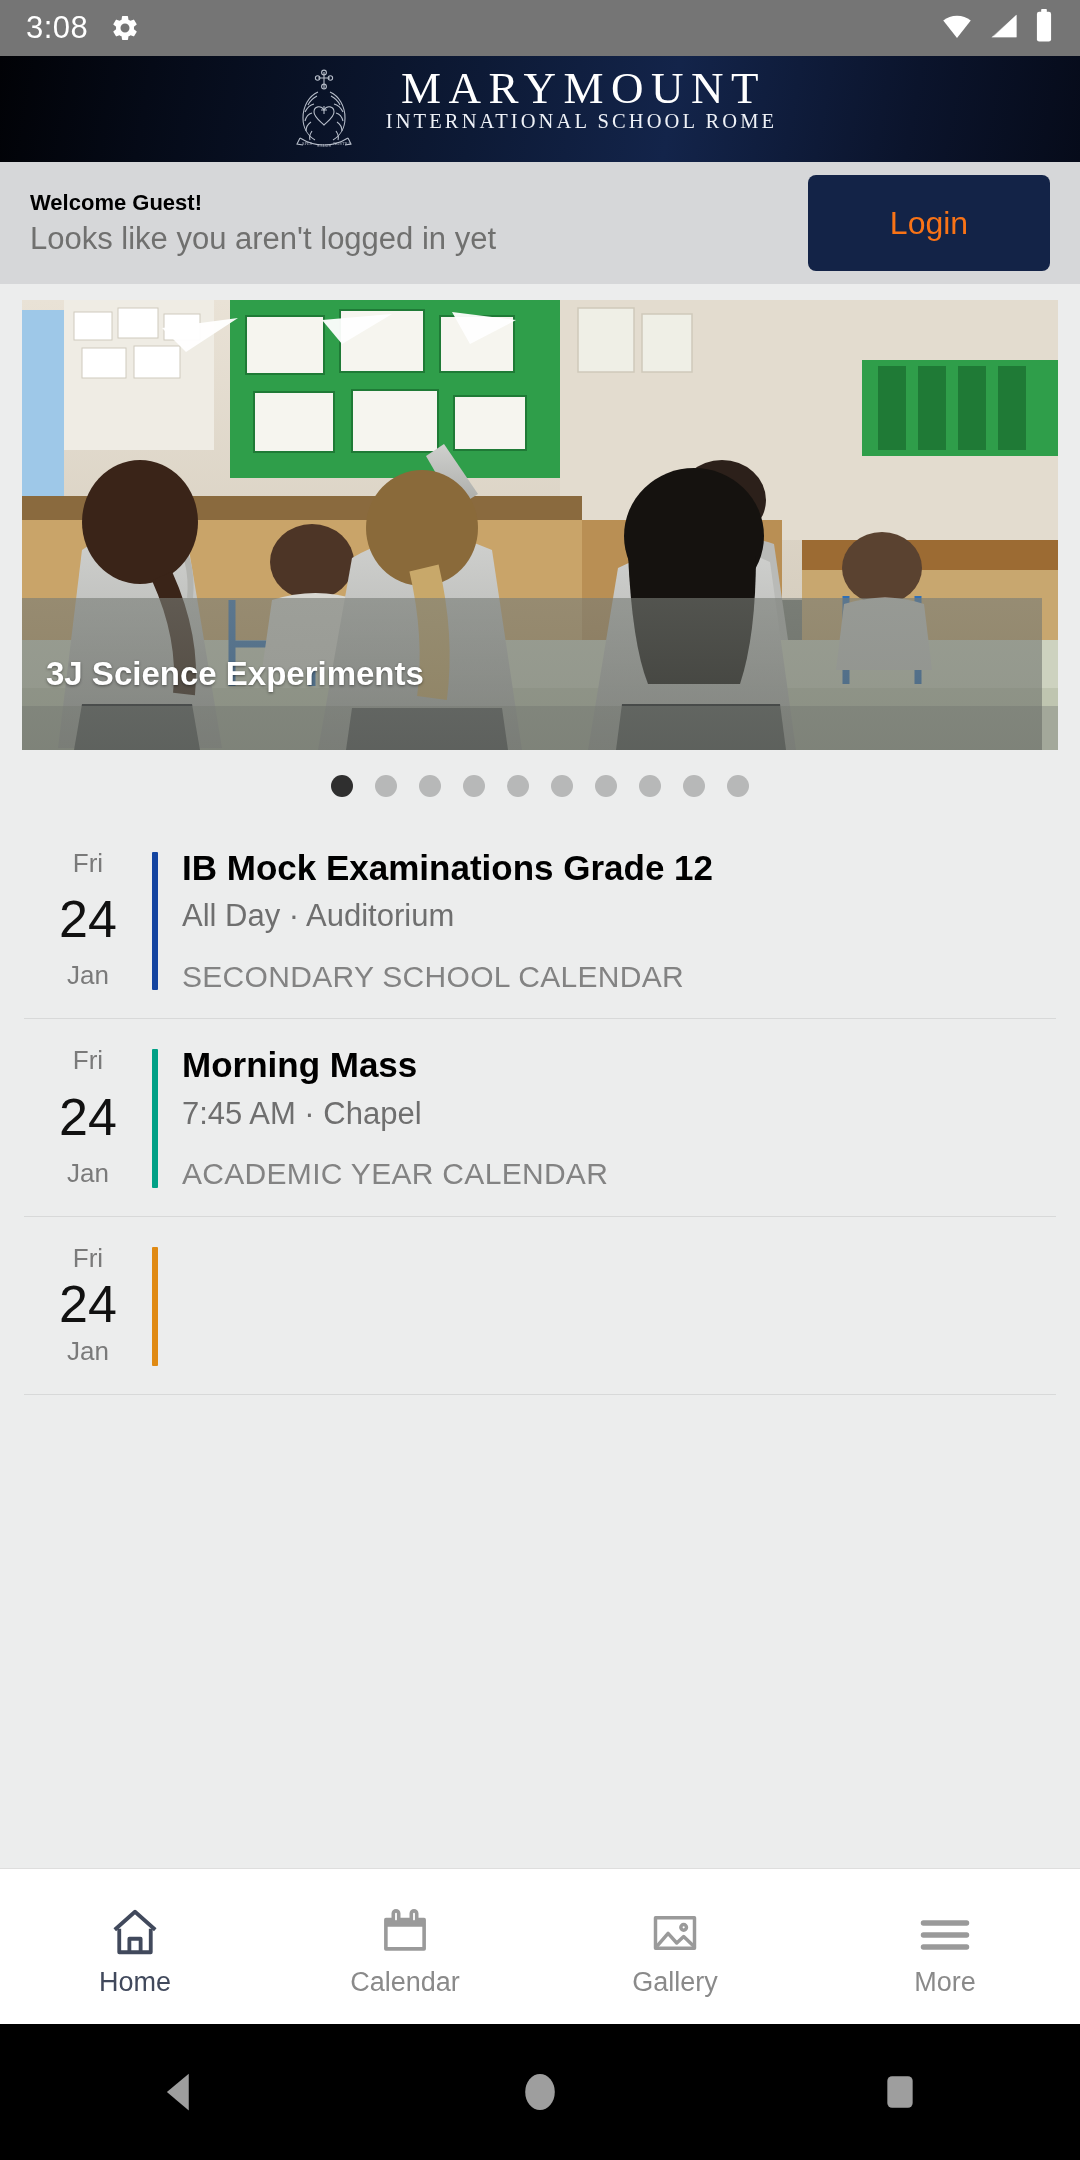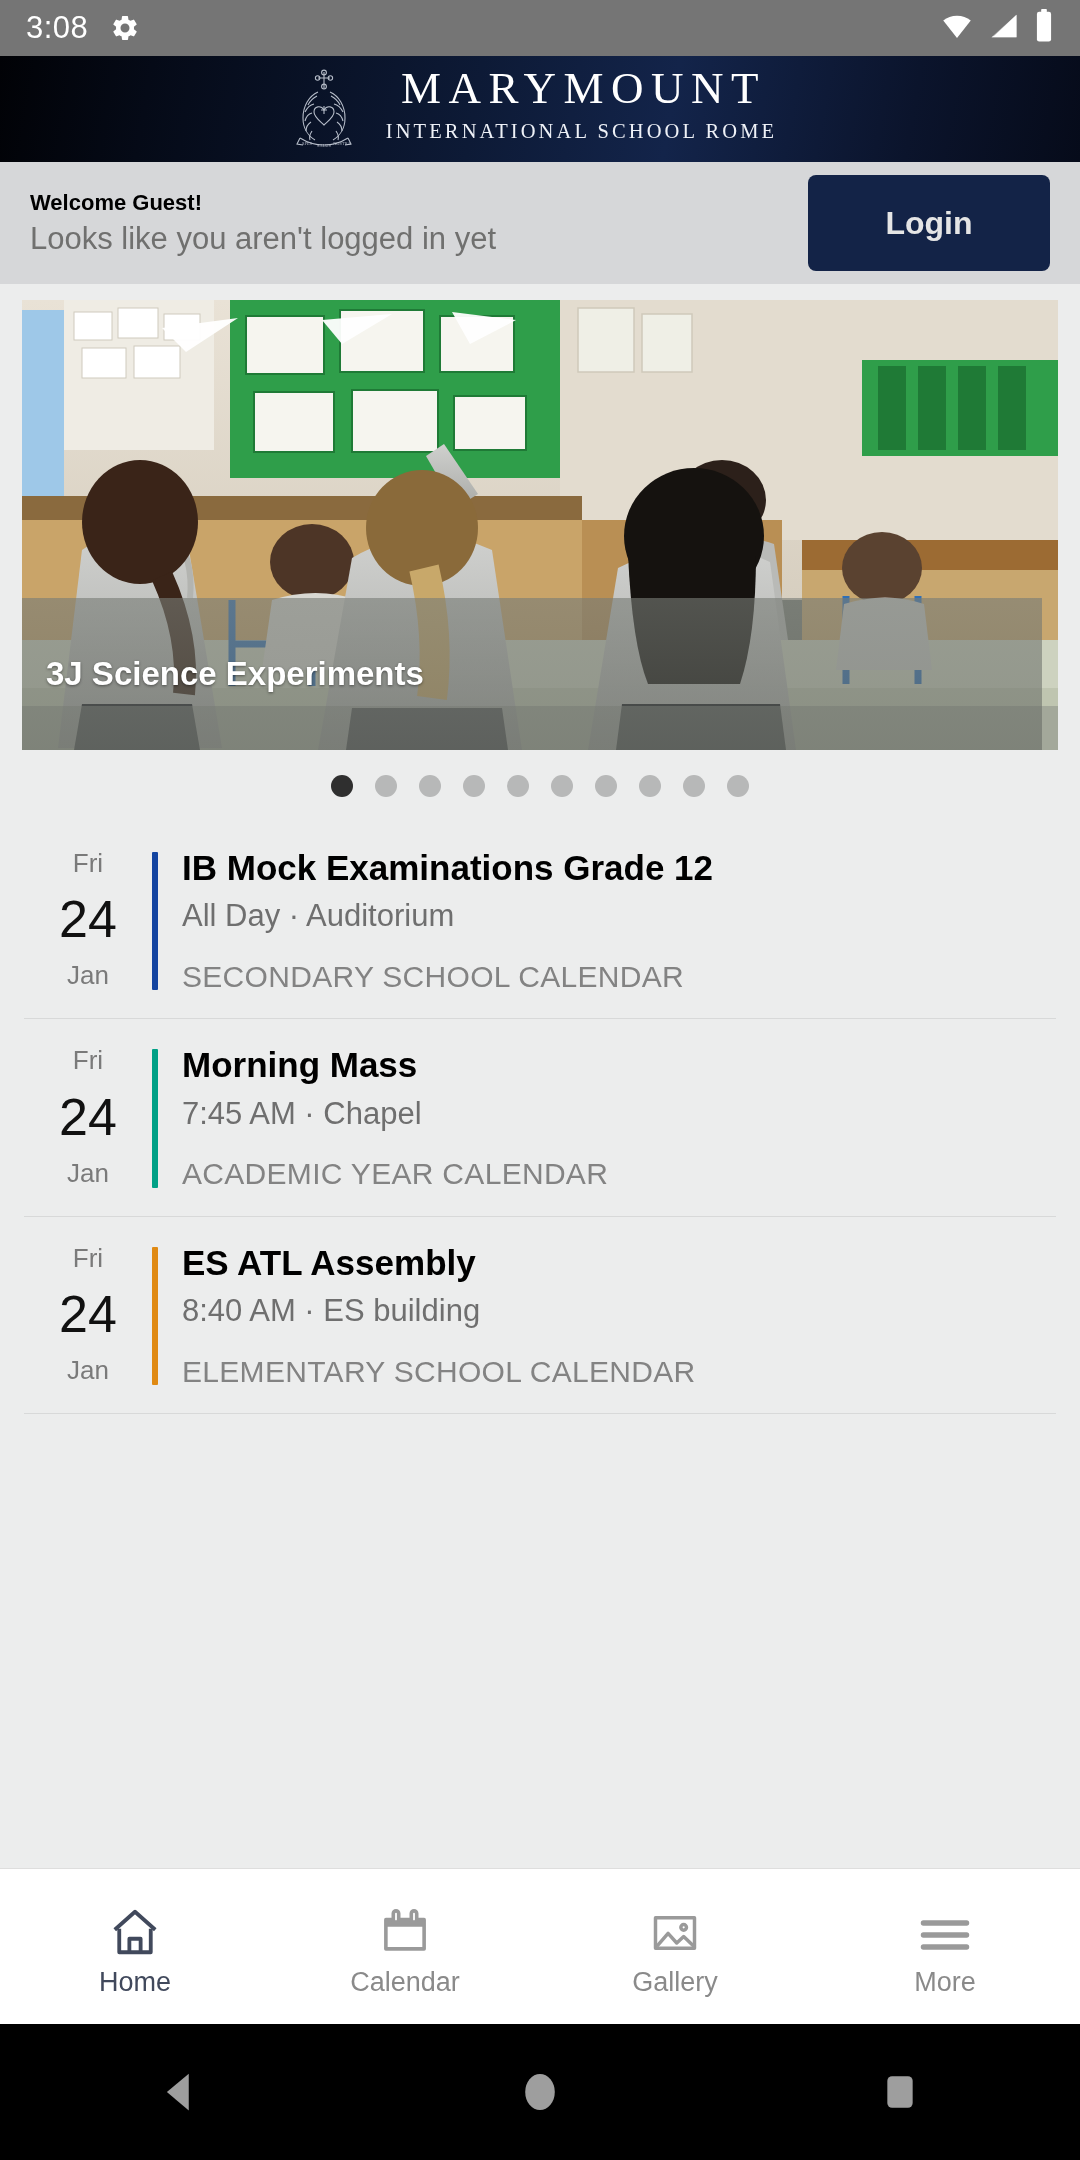--- a/index.html
+++ b/index.html
@@ -31,35 +31,35 @@
   .brand-inner { display:flex; align-items:flex-start; gap:22px; transform:translateX(-8px); }
   .crest { width:74px; height:86px; flex:0 0 74px; opacity:.92; }
   .brand-text { display:flex; flex-direction:column; align-items:center; }
   .brand-title {
     font-family:"Liberation Serif", serif; color:#ffffff;
     font-size:45px; letter-spacing:7.5px; line-height:1; font-weight:400;
     text-indent:7px;
   }
   .brand-sub {
     font-family:"Liberation Serif", serif; color:#eef1f7;
-    font-size:20.5px; letter-spacing:3.1px; line-height:1; margin-top:10px;
+    font-size:20.5px; letter-spacing:3.1px; line-height:1; 
     text-indent:3px;
   }
 
   
   .welcome {
     flex:0 0 122px; background:#d6d7d9;
     display:flex; align-items:center; padding:0 30px;
   }
   .welcome-text { display:flex; flex-direction:column; gap:6px; }
   .welcome-title { font-size:22px; font-weight:bold; color:#000000; line-height:1.15; }
   .welcome-sub { font-size:31px; color:#70706f; line-height:1.15; }
   .login-btn {
-    margin-left:auto; background:#132347; color:#e5e5e5;
-    font-size:32px; font-weight:bold;
+    margin-left:auto; background:#132347; color:#f97316;
+    font-size:32px; font-weight:normal;
     width:242px; height:96px; border:none; border-radius:8px;
     display:flex; align-items:center; justify-content:center; cursor:pointer;
   }
 
   
   .body { flex:1 1 auto; background:#eceded; overflow:hidden; position:relative; }
 
   
   .hero-wrap { padding:16px 22px 0 22px; }
   .hero {
@@ -350,25 +350,20 @@
         </div>
       </div>
 
       <div class="event">
         <div class="ev-date">
           <span class="ev-dow">Fri</span>
           <span class="ev-day">24</span>
           <span class="ev-mon">Jan</span>
         </div>
         <div class="ev-bar" style="background:#e08a13"></div>
-        <div class="ev-info">
-          <span class="ev-title">ES ATL Assembly</span>
-          <span class="ev-meta">8:40 AM · ES building</span>
-          <span class="ev-cal">ELEMENTARY SCHOOL CALENDAR</span>
-        </div>
       </div>
 
     </div>
   </div>
 
   <div class="tabbar">
 
     <div class="tab active">
       <span class="tab-icon">
         <svg width="58" height="54" viewBox="0 0 24 24" fill="none" stroke="#41495c" stroke-width="1.7" stroke-linejoin="round">

